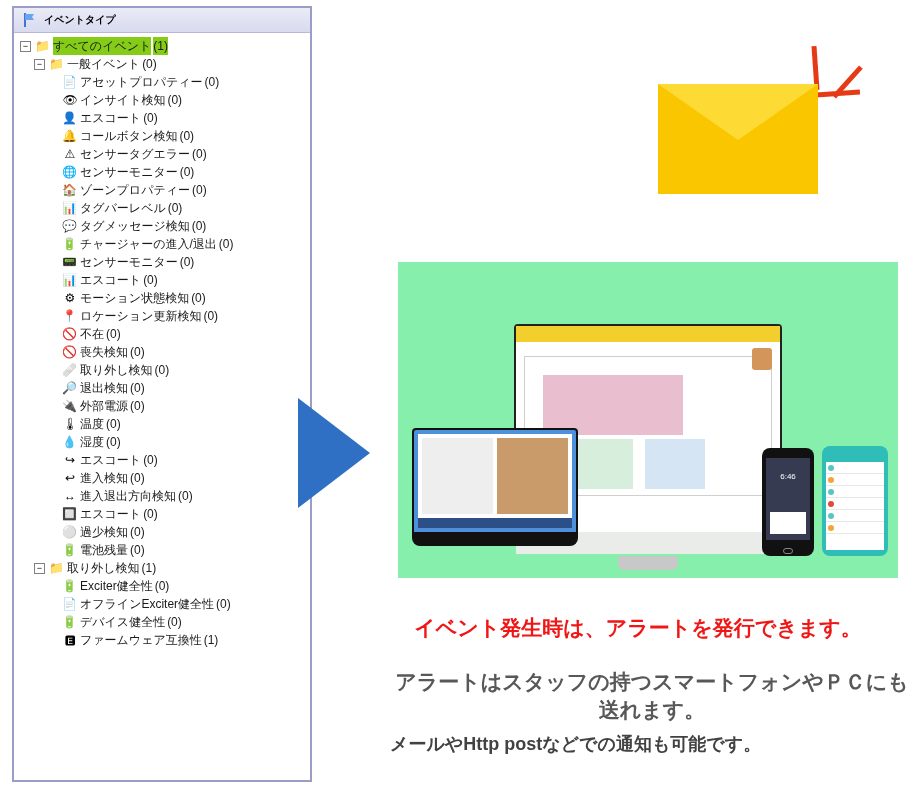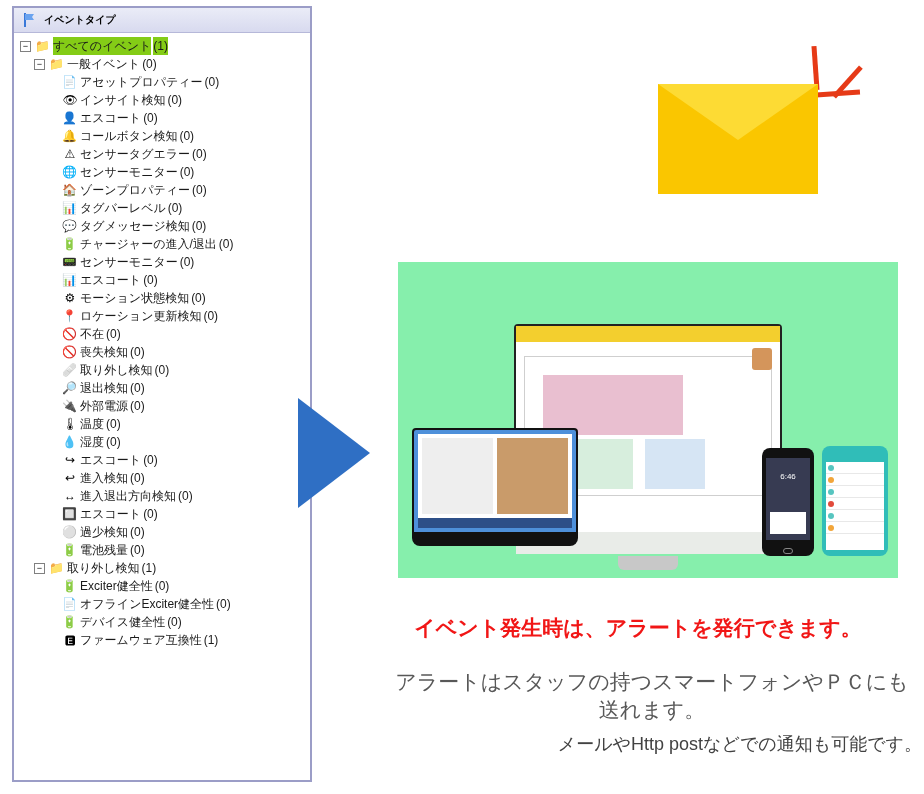--- a/index.html
+++ b/index.html
@@ -177,30 +177,30 @@
       text-align:center;
       color:#f11616;
       font-weight:bold;
       font-size:21px;
     }
     .txt1 {
       position:absolute;
       left:390px; top:668px; right:10px;
       text-align:center;
       color:#585858;
-      font-weight:normal;
+      font-weight:bold;
       font-size:21px;
       line-height:1.35;
     }
     .txt2 {
       position:absolute;
       left:390px; top:732px; right:2px;
-      text-align:right;
+      text-align:left;
       color:#424242;
-      font-weight:normal;
+      font-weight:bold;
       font-size:18px;
     }
   </style>
 </head>
 <body>
 
 <div class="tree-panel">
   <div class="panel-header">
     <span class="flag-icon">
       <svg viewBox="0 0 16 16">

